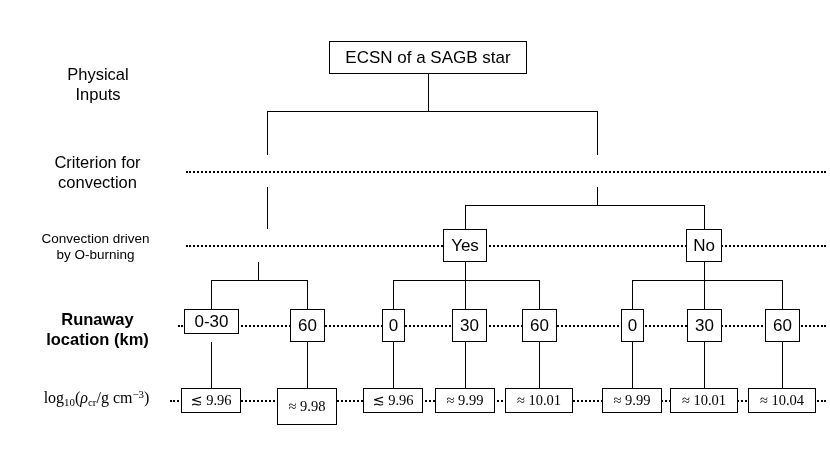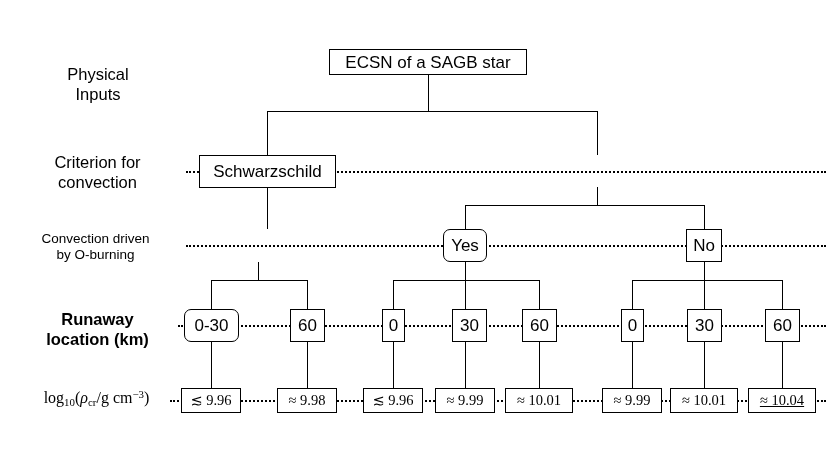--- a/index.html
+++ b/index.html
@@ -139,38 +139,37 @@
 
   <div class="vline" style="left:211px; top:342px; height:46px;"></div>
   <div class="vline" style="left:307px; top:342px; height:46px;"></div>
   <div class="vline" style="left:393px; top:342px; height:46px;"></div>
   <div class="vline" style="left:465px; top:342px; height:46px;"></div>
   <div class="vline" style="left:539px; top:342px; height:46px;"></div>
   <div class="vline" style="left:632px; top:342px; height:46px;"></div>
   <div class="vline" style="left:704px; top:342px; height:46px;"></div>
   <div class="vline" style="left:782px; top:342px; height:46px;"></div>
 
-  <div class="node root" style="left:329px; top:49px; width:198px; height:26px;">ECSN of a SAGB star</div>
+  <div class="node root" style="left:329px; top:41px; width:198px; height:33px;">ECSN of a SAGB star</div>
 
-  <div class="node" style="left:199px; top:155px; width:137px; height:33px;">Schwarzschild</div>
 
-  <div class="node" style="left:443px; top:229px; width:44px; height:33px;border-radius:7px;">Yes</div>
+  <div class="node" style="left:443px; top:229px; width:44px; height:33px;">Yes</div>
   <div class="node" style="left:686px; top:229px; width:36px; height:33px;">No</div>
 
-  <div class="node" style="left:184px; top:309px; width:55px; height:33px;border-radius:7px;">0-30</div>
+  <div class="node" style="left:184px; top:309px; width:55px; height:25px;">0-30</div>
   <div class="node" style="left:290px; top:309px; width:35px; height:33px;">60</div>
   <div class="node" style="left:382px; top:309px; width:23px; height:33px;">0</div>
   <div class="node" style="left:452px; top:309px; width:35px; height:33px;">30</div>
   <div class="node" style="left:522px; top:309px; width:35px; height:33px;">60</div>
   <div class="node" style="left:621px; top:309px; width:23px; height:33px;">0</div>
   <div class="node" style="left:687px; top:309px; width:35px; height:33px;">30</div>
   <div class="node" style="left:765px; top:309px; width:35px; height:33px;">60</div>
 
   <div class="node serif" style="left:181px; top:388px; width:60px; height:25px;">≲ 9.96</div>
-  <div class="node serif" style="left:277px; top:388px; width:60px; height:25px;">≈ 9.98</div>
+  <div class="node serif" style="left:277px; top:388px; width:60px; height:37px;">≈ 9.98</div>
   <div class="node serif" style="left:363px; top:388px; width:60px; height:25px;">≲ 9.96</div>
   <div class="node serif" style="left:435px; top:388px; width:60px; height:25px;">≈ 9.99</div>
   <div class="node serif" style="left:505px; top:388px; width:68px; height:25px;">≈ 10.01</div>
   <div class="node serif" style="left:602px; top:388px; width:60px; height:25px;">≈ 9.99</div>
   <div class="node serif" style="left:670px; top:388px; width:68px; height:25px;">≈ 10.01</div>
-  <div class="node serif" style="left:748px; top:388px; width:68px; height:25px;text-decoration:underline;">≈ 10.04</div>
+  <div class="node serif" style="left:748px; top:388px; width:68px; height:25px;">≈ 10.04</div>
 
 </div>
 
 </body></html>

